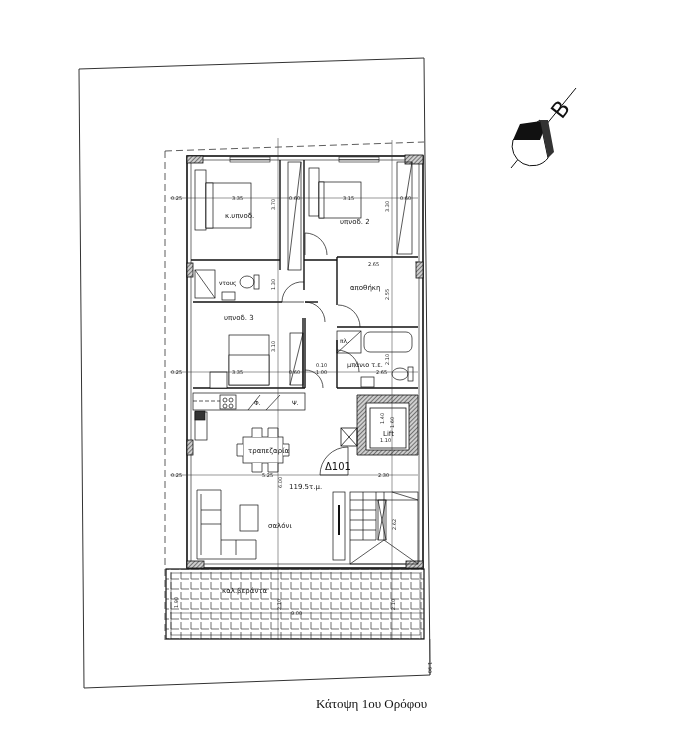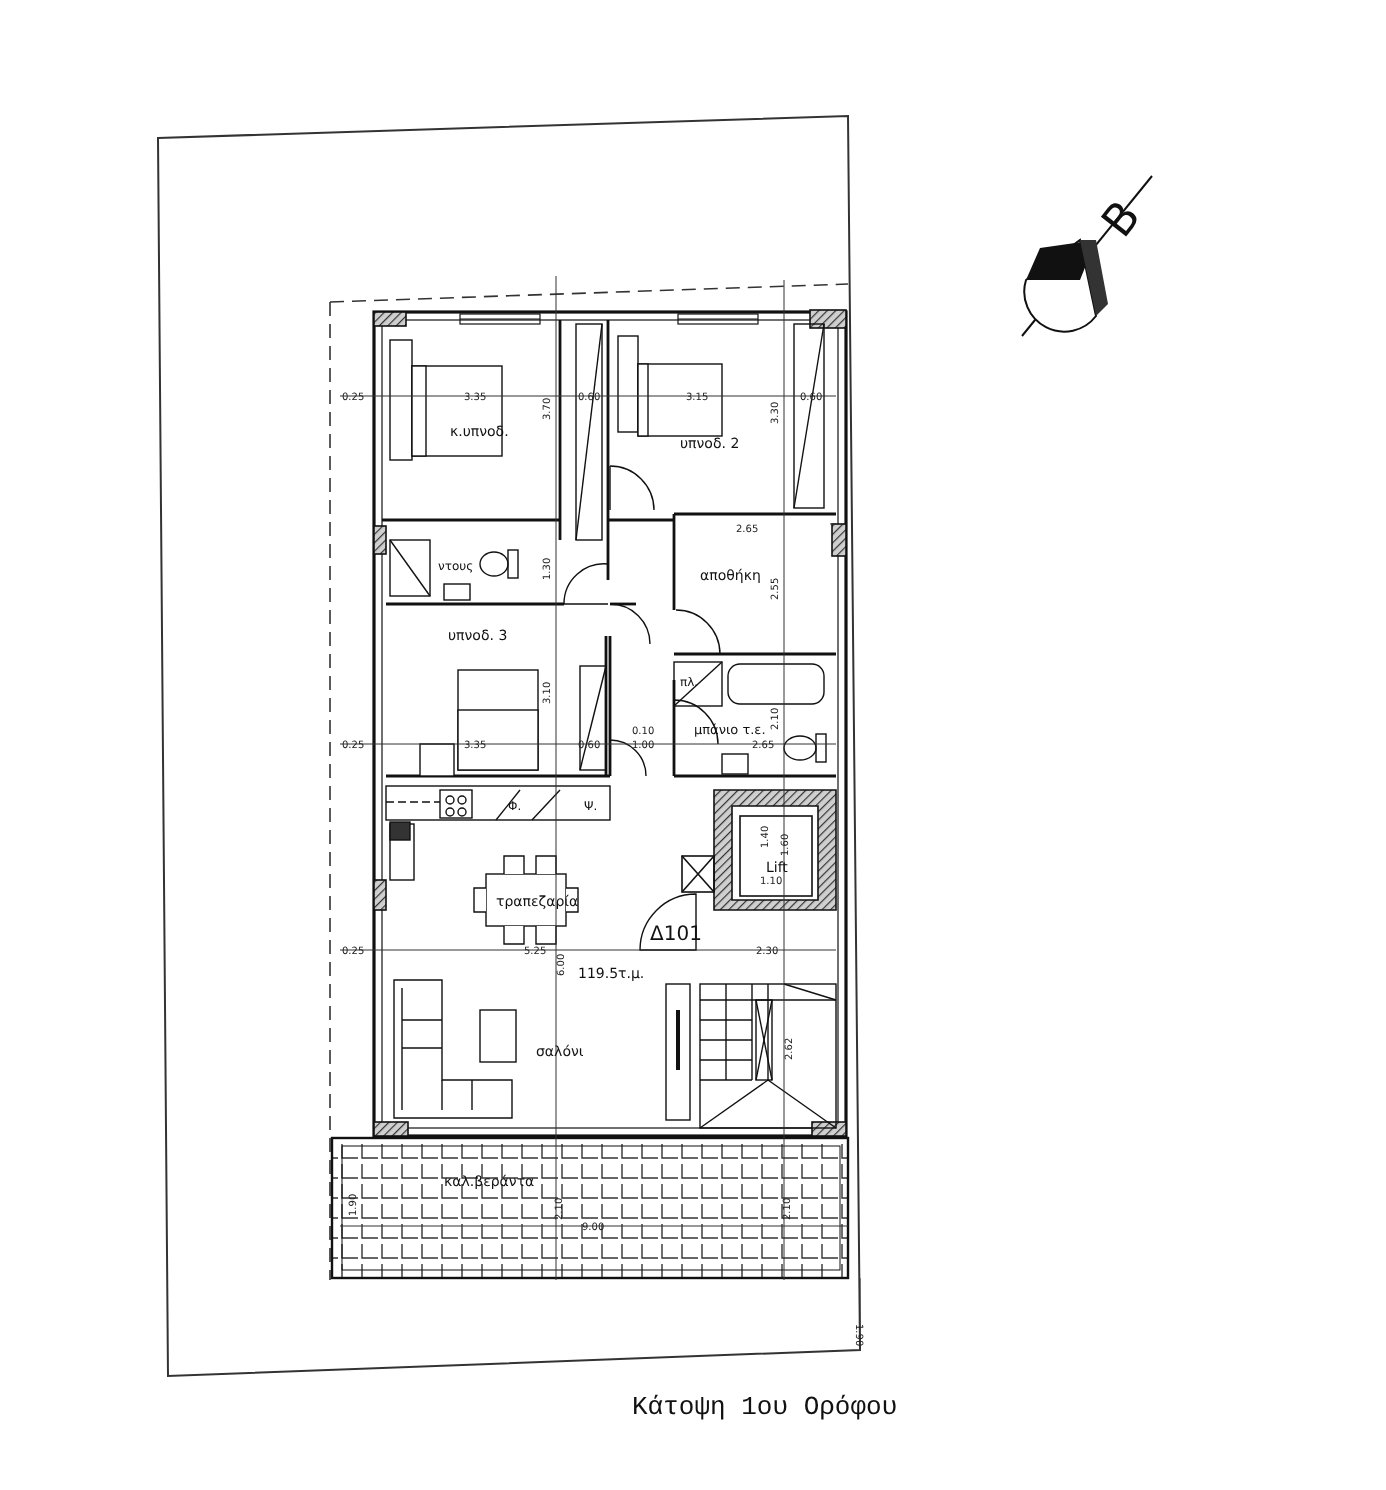--- a/index.html
+++ b/index.html
@@ -1,20 +1,20 @@
 <!DOCTYPE html>
 <html><head>
 <meta charset="utf-8">
 <style>
   html, body { margin:0; padding:0; background:#ffffff; }
   body { width:693px; height:745px; position:relative; overflow:hidden; font-family:"DejaVu Sans", sans-serif; }
   #plan { position:absolute; left:0; top:0; width:693px; height:745px; }
   .lbl { font-family:"DejaVu Sans", sans-serif; fill:#111; }
   .dim { font-family:"DejaVu Sans", sans-serif; fill:#222; font-size:5px; }
-  .caption { position:absolute; left:316px; top:696px; font-size:13px; color:#111; font-family:Liberation Mono, monospace; white-space:nowrap; }
+  .caption { position:absolute; left:316px; top:696px; font-size:13px; color:#111; font-family:Liberation Serif, serif; white-space:nowrap; }
 </style>
 </head>
 <body>
 
 <svg id="plan" viewBox="0 0 693 745" xmlns="http://www.w3.org/2000/svg">
   <defs>
     <pattern id="hatch" width="3" height="3" patternUnits="userSpaceOnUse" patternTransform="rotate(45)">
       <rect width="3" height="3" fill="#cfcfcf"></rect>
       <line x1="0" y1="0" x2="0" y2="3" stroke="#333" stroke-width="1.2"></line>
     </pattern>

